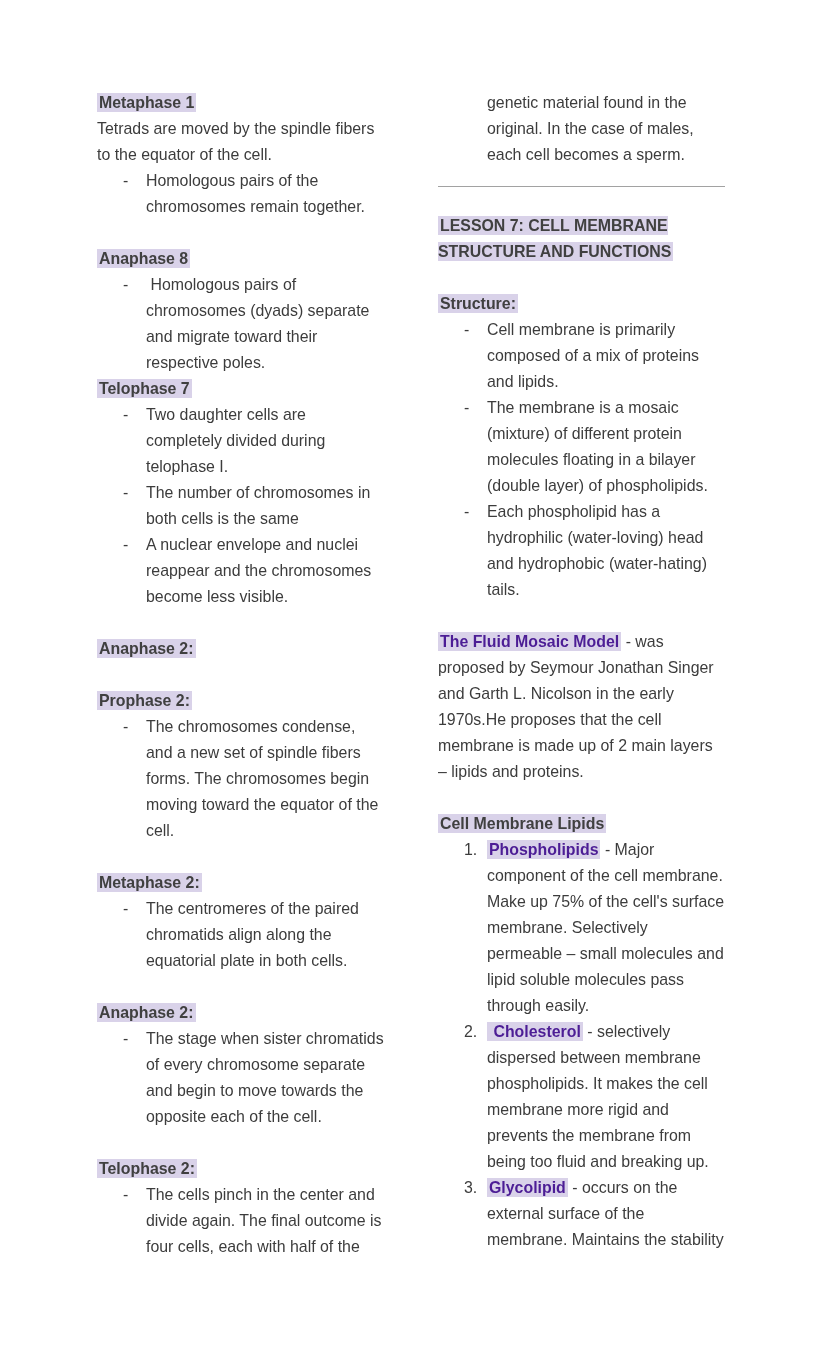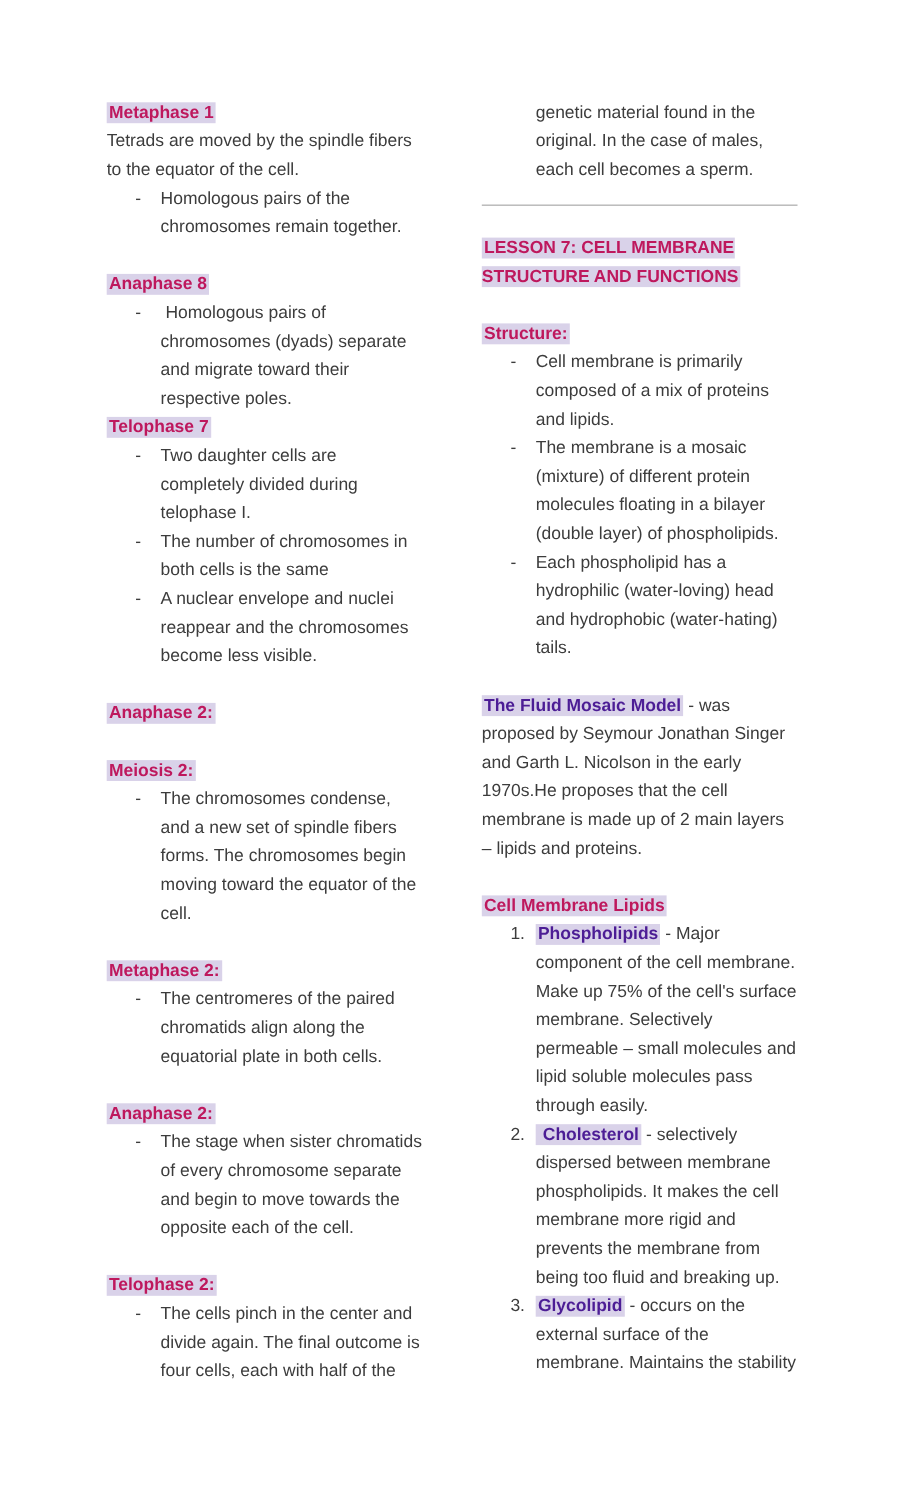--- a/index.html
+++ b/index.html
@@ -13,21 +13,21 @@
     font-family: "Liberation Sans", "DejaVu Sans", sans-serif;
     font-size: 15.9px;
     line-height: 26px;
     color: #3c3c3c;
     overflow: hidden;
   }
   .columns { display: flex; gap: 54px; }
   .col { width: 287px; flex: 0 0 287px; }
   .block { margin: 0; }
   .spacer { height: 26px; }
-  .heading { font-weight: 700; color: #be185d; }
+  .heading { font-weight: 700; color: #404040; }
   .hl { background: #d9d2e9; padding: 1px 2px; }
   .bold { font-weight: 700; color: #4c1d95; }
   .para.indent { padding-left: 49px; }
   .li { display: flex; padding-left: 26px; }
   .marker { flex: 0 0 23px; }
   .li-text { flex: 1; min-width: 0; }
   .hr-block { height: 27px; }
   .hr-line { margin-top: 18px; width: 100%; border-top: 1px solid #a2a2a2; height: 0; }
 </style>
 </head>
@@ -63,21 +63,21 @@
             <div class="li-text"><span class="run">The number of chromosomes in both cells is the same</span></div>
           </div>
           <div class="li">
             <span class="marker">-</span>
             <div class="li-text"><span class="run">A nuclear envelope and nuclei reappear and the chromosomes become less visible.</span></div>
           </div>
         </div>
         <div class="spacer"></div>
         <div class="block heading"><span class="hl">Anaphase 2:</span></div>
         <div class="spacer"></div>
-        <div class="block heading"><span class="hl">Meiosis 2:</span></div>
+        <div class="block heading"><span class="hl">Prophase 2:</span></div>
         <div class="block list">
           <div class="li">
             <span class="marker">-</span>
             <div class="li-text"><span class="run">The chromosomes condense, and a new set of spindle fibers forms. The chromosomes begin moving toward the equator of the cell.</span></div>
           </div>
         </div>
         <div class="spacer"></div>
         <div class="block heading"><span class="hl">Metaphase 2:</span></div>
         <div class="block list">
           <div class="li">

